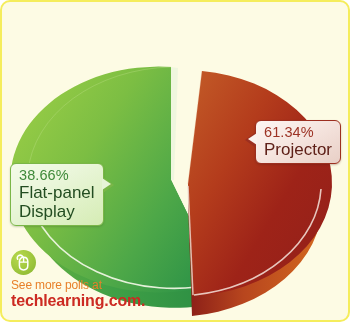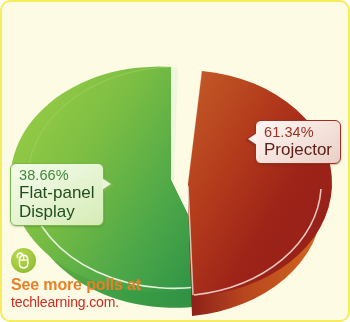--- a/index.html
+++ b/index.html
@@ -96,25 +96,25 @@
     width:175px;
   }
   #mouse-badge{
     width:25px;height:25px;border-radius:50%;
     background:radial-gradient(circle at 34% 30%,#b9d94e 0%,#9ec63c 55%,#86b431 100%);
     position:relative;
     margin-bottom:3px;
   }
   #mouse-badge svg{position:absolute;left:5px;top:4px;}
   #footer-line1{
-    font-size:16px;font-weight:bold;color:#E8802A;
+    font-size:12px;font-weight:normal;color:#E8802A;
     letter-spacing:-.15px;line-height:1.18;
   }
   #footer-line2{
-    font-size:14px;font-weight:normal;color:#CC2A22;
+    font-size:16px;font-weight:bold;color:#CC2A22;
     letter-spacing:-.15px;line-height:1.18;
   }
 </style>
 </head>
 <body>
 
 <div id="page">
 
   <div id="chart-stage">
     <svg id="pie-svg" width="350" height="322" viewBox="0 0 350 322">

